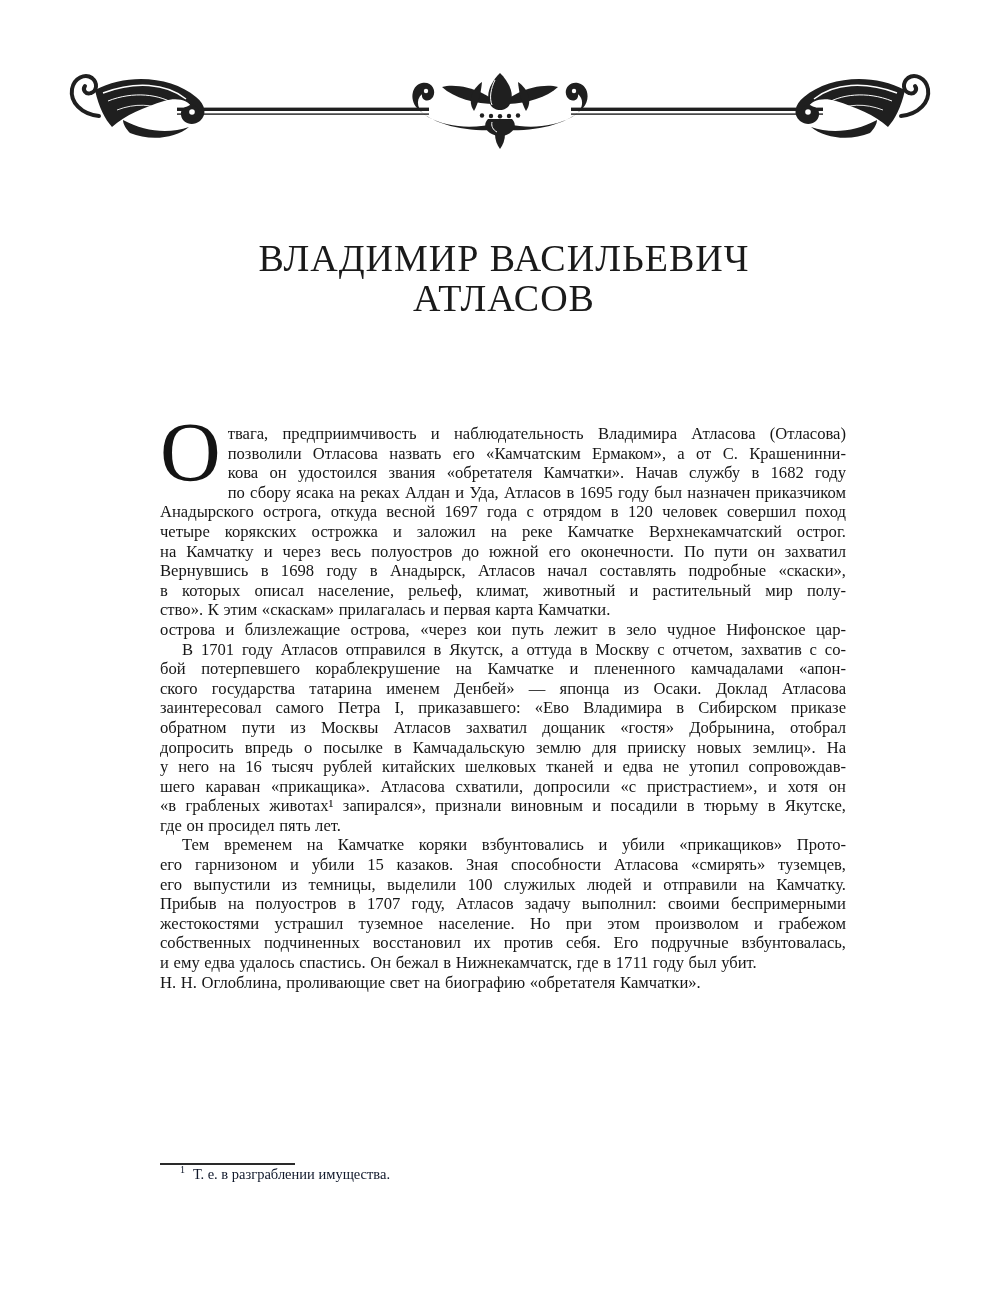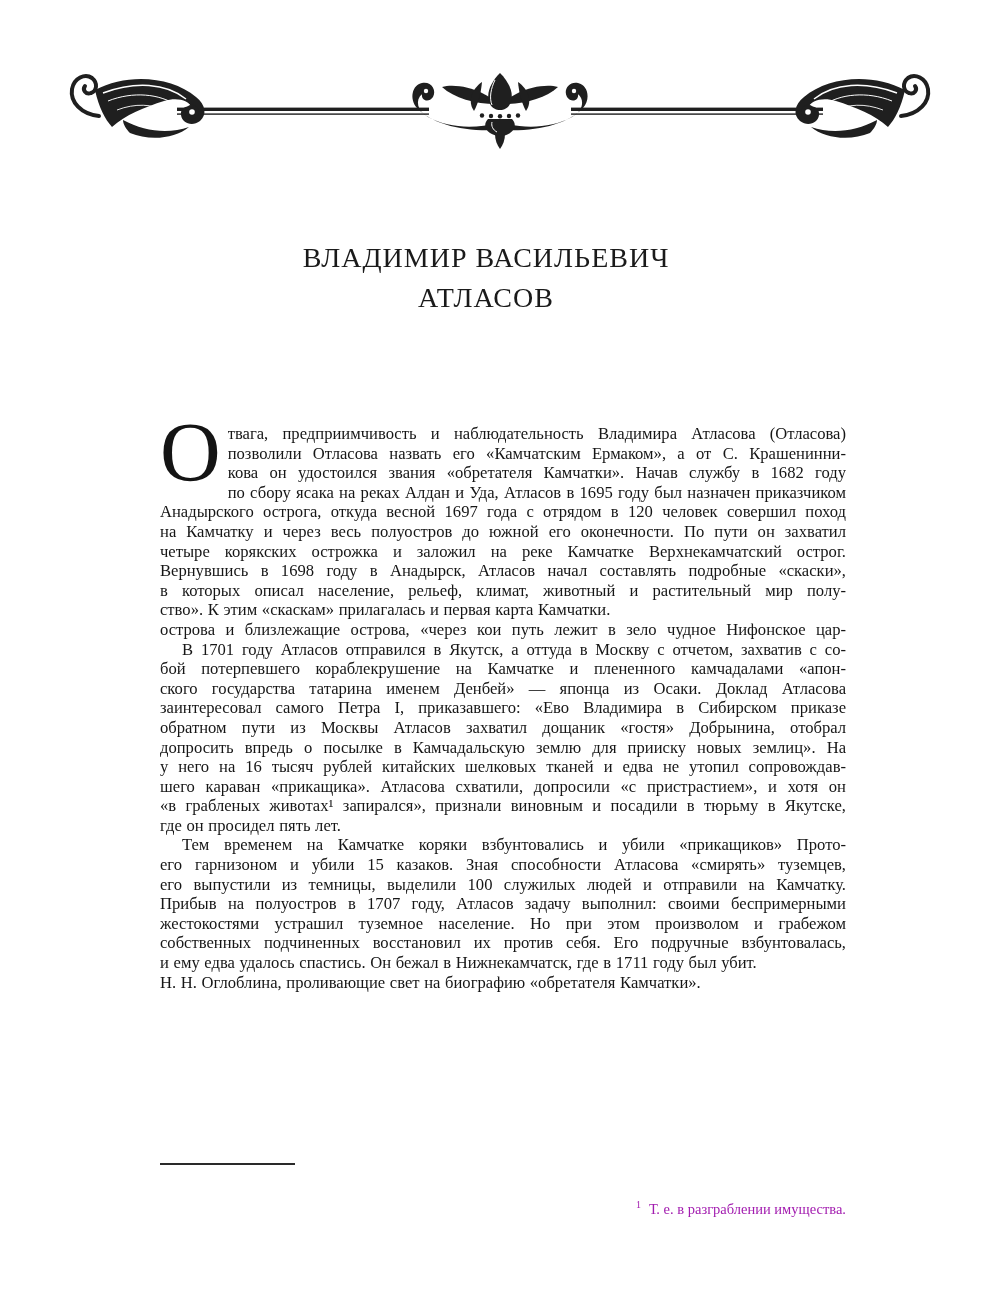--- a/index.html
+++ b/index.html
@@ -13,23 +13,23 @@
   }
 
   
   .ornament {
     position:absolute; left:65px; top:70px;
     width:870px; height:80px;
   }
 
   
   .title {
-    position:absolute; left:66px; top:238px; width:840px;
+    position:absolute; left:84px; top:238px; width:840px;
     text-align:center;
-    font-size:28px; line-height:40px;
+    font-size:38px; line-height:40px;
     letter-spacing:1px;
     color:#1a1a1a;
   }
 
   
   .body-text {
     position:absolute; left:160px; top:424px; width:686px;
     font-size:16.6px;
     color:#161616;
   }
@@ -48,22 +48,22 @@
     padding:0 7px 1px 0;
     color:#141414;
   }
 
   
   .footnote-rule {
     position:absolute; left:160px; top:1163px;
     width:135px; height:2px; background:#2a2a2a;
   }
   .footnote {
-    position:absolute; left:160px; top:1200px; width:686px;
-    font-size:14.5px; line-height:18px; color:#a21caf;text-align:right;
+    position:absolute; left:160px; top:1165px; width:686px;
+    font-size:14.5px; line-height:18px; color:#0f172a;
   }
   .footnote .fn-indent { display:inline-block; width:20px; }
   .footnote sup { font-size:10px; vertical-align:super; line-height:0; margin-right:8px; }
 </style>
 </head>
 <body>
 
 <div class="page">
 
   <svg class="ornament" viewBox="0 0 870 80" aria-hidden="true">
@@ -130,22 +130,22 @@
   </div>
 
   <div class="body-text">
       <div class="para">
         <span class="drop-cap">О</span>
         <div class="line">твага, предприимчивость и наблюдательность Владимира Атласова (Отласова)</div>
         <div class="line">позволили Отласова назвать его «Камчатским Ермаком», а от С. Крашенинни-</div>
         <div class="line">кова он удостоился звания «обретателя Камчатки». Начав службу в 1682 году</div>
         <div class="line">по сбору ясака на реках Алдан и Уда, Атласов в 1695 году был назначен приказчиком</div>
         <div class="line">Анадырского острога, откуда весной 1697 года с отрядом в 120 человек совершил поход</div>
+        <div class="line">четыре корякских острожка и заложил на реке Камчатке Верхнекамчатский острог.</div>
         <div class="line">на Камчатку и через весь полуостров до южной его оконечности. По пути он захватил</div>
-        <div class="line">четыре корякских острожка и заложил на реке Камчатке Верхнекамчатский острог.</div>
         <div class="line">Вернувшись в 1698 году в Анадырск, Атласов начал составлять подробные «скаски»,</div>
         <div class="line">в которых описал население, рельеф, климат, животный и растительный мир полу-</div>
         <div class="line last">ство». К этим «скаскам» прилагалась и первая карта Камчатки.</div>
         <div class="line">острова и близлежащие острова, «через кои путь лежит в зело чудное Нифонское цар-</div>
       </div>
       <div class="para">
         <div class="line indent">В 1701 году Атласов отправился в Якутск, а оттуда в Москву с отчетом, захватив с со-</div>
         <div class="line">бой потерпевшего кораблекрушение на Камчатке и плененного камчадалами «апон-</div>
         <div class="line">ского государства татарина именем Денбей» — японца из Осаки. Доклад Атласова</div>
         <div class="line">заинтересовал самого Петра I, приказавшего: «Ево Владимира в Сибирском приказе</div>

